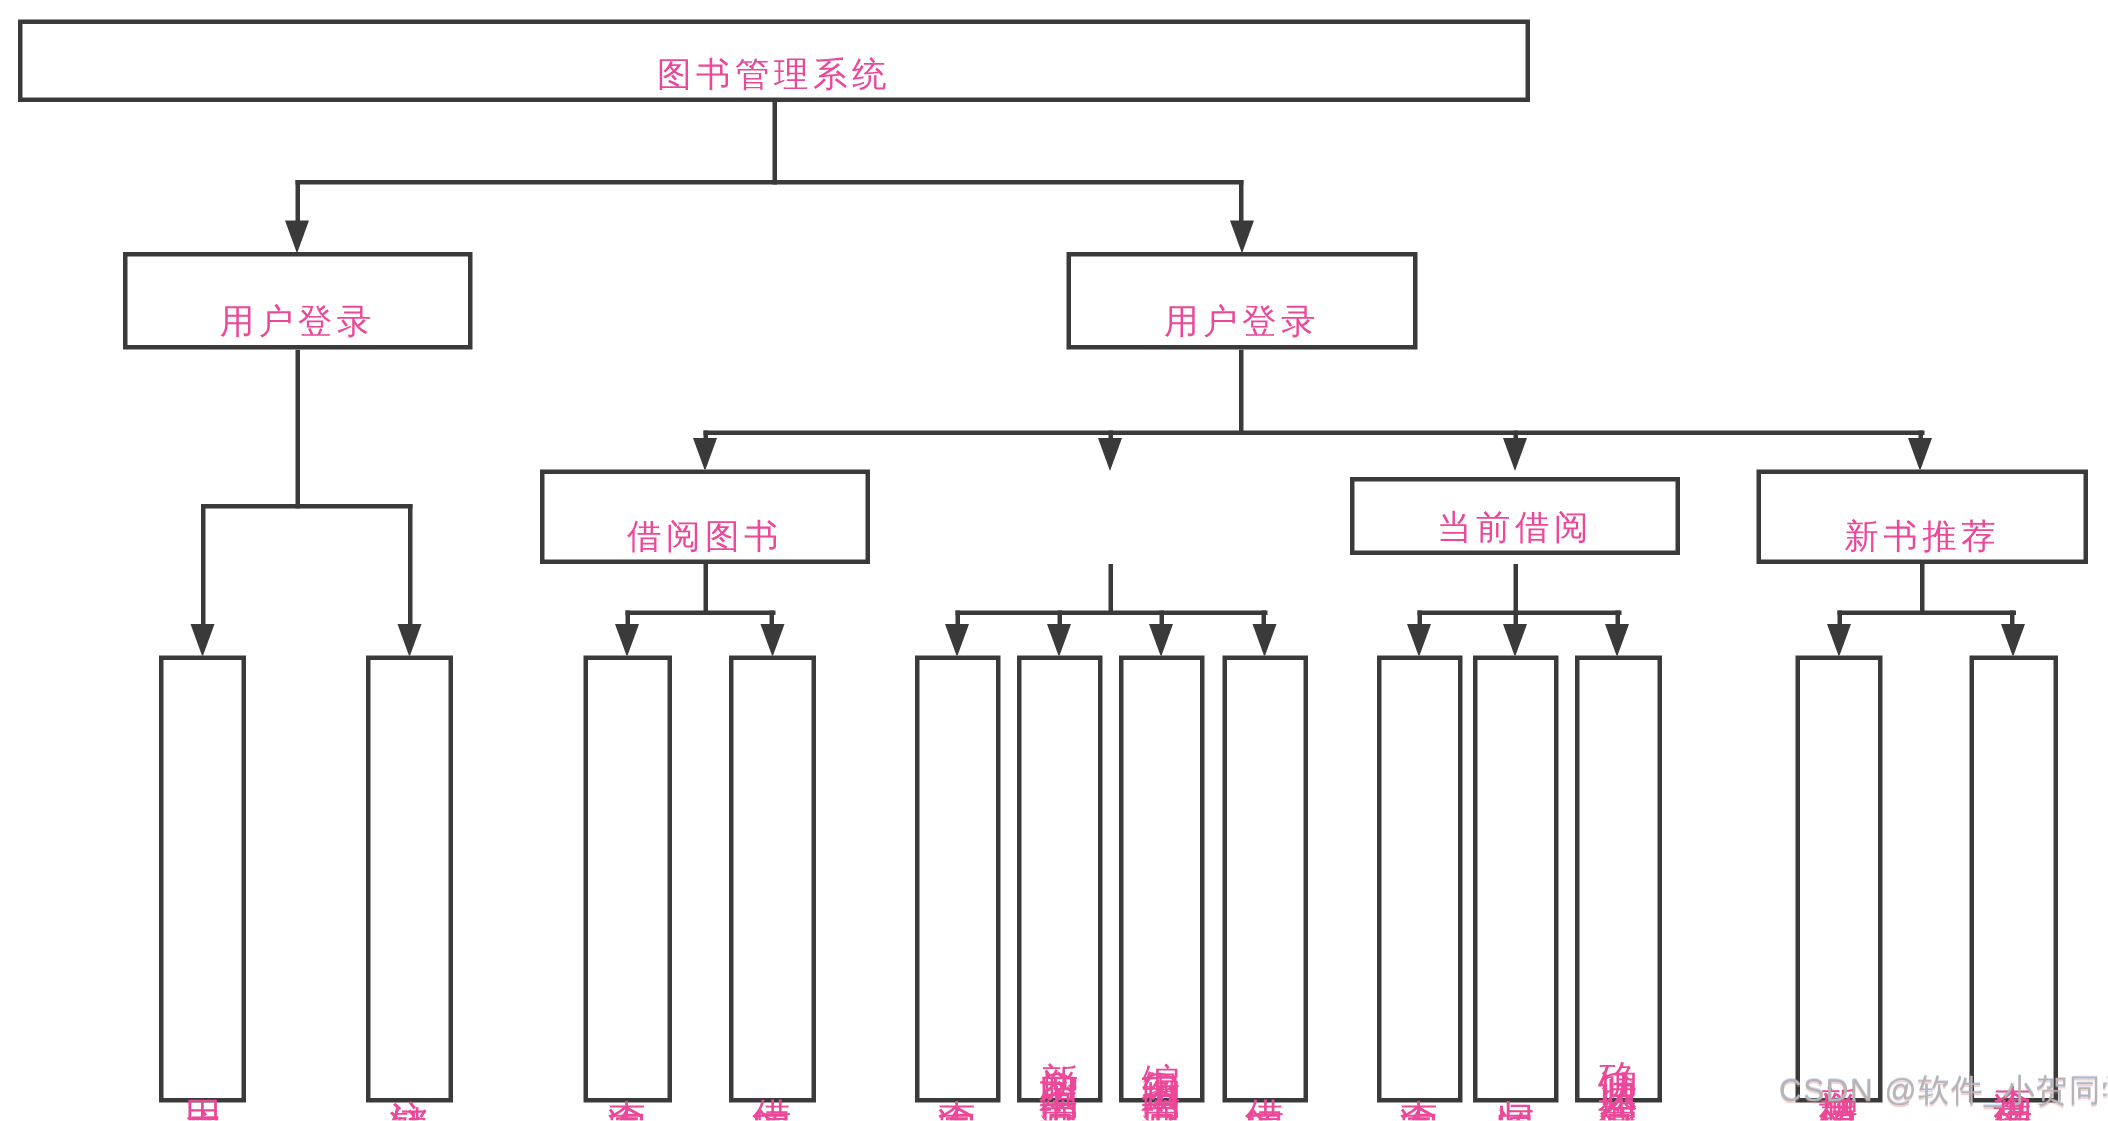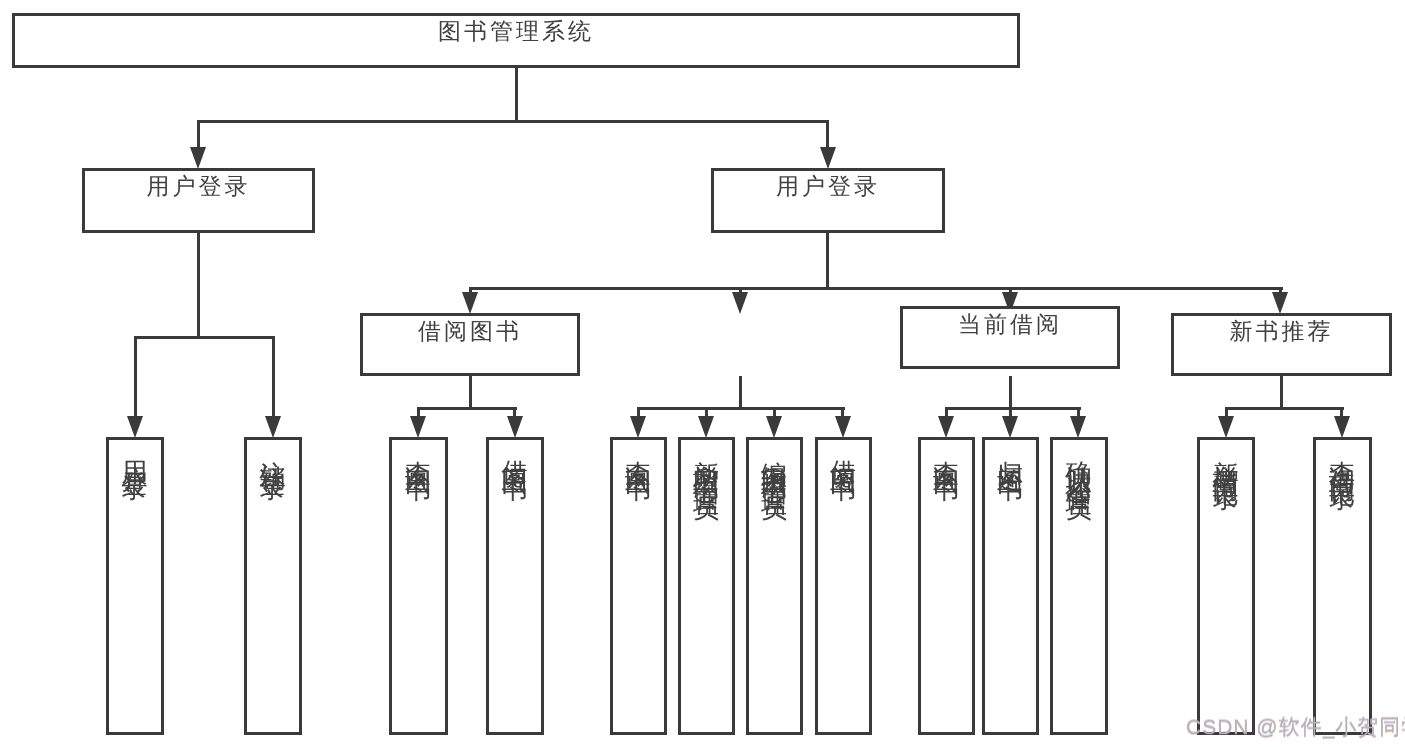--- a/index.html
+++ b/index.html
@@ -3,22 +3,22 @@
 <meta charset="utf-8">
 <style>
   html,body { margin:0; padding:0; background:#ffffff; }
   .canvas {
     position:relative; width:1405px; height:747px; background:#ffffff;
     font-family:"Liberation Sans", sans-serif; overflow:hidden;
   }
   .node {
     position:absolute; box-sizing:border-box;
     border:3px solid #3a3a3a; background:#ffffff;
-    display:flex; align-items:flex-start; justify-content:center;
-    color:#404040; font-size:23px; letter-spacing:3px;
+    display:flex; align-items:flex-end; justify-content:center;
+    color:#ec4899; font-size:23px; letter-spacing:3px;
     z-index:2;
   }
   .leaf span.vtext {
     writing-mode:vertical-rl; text-orientation:mixed;
     font-size:26px; letter-spacing:5px; line-height:1;
   }
   .vline { position:absolute; width:3px; background:#3a3a3a; z-index:1; }
   .hline { position:absolute; height:3px; background:#3a3a3a; z-index:1; }
   .arrow {
     position:absolute; width:0; height:0; z-index:1;
@@ -69,21 +69,21 @@
   <div class="vline" style="left:739px; top:287px; height:9px;"></div>
   <div class="arrow" style="left:732px; top:292px;"></div>
   <div class="vline" style="left:1009px; top:287px; height:9px;"></div>
   <div class="arrow" style="left:1002px; top:292px;"></div>
   <div class="vline" style="left:1279px; top:287px; height:9px;"></div>
   <div class="arrow" style="left:1272px; top:292px;"></div>
 
   <div class="node" style="left:360px; top:313px; width:220px; height:63px;">
     <span>借阅图书</span>
   </div>
-  <div class="node" style="left:900px; top:306px; width:220px; height:63px;">
+  <div class="node" style="left:900px; top:318px; width:220px; height:52px;">
     <span>当前借阅</span>
   </div>
   <div class="node" style="left:1171px; top:313px; width:221px; height:63px;">
     <span>新书推荐</span>
   </div>
 
   <div class="vline" style="left:469px; top:376px; height:34px;"></div>
   <div class="hline" style="left:417px; top:407px; width:100px;"></div>
   <div class="vline" style="left:417px; top:407px; height:13px;"></div>
   <div class="arrow" style="left:410px; top:416px;"></div>

